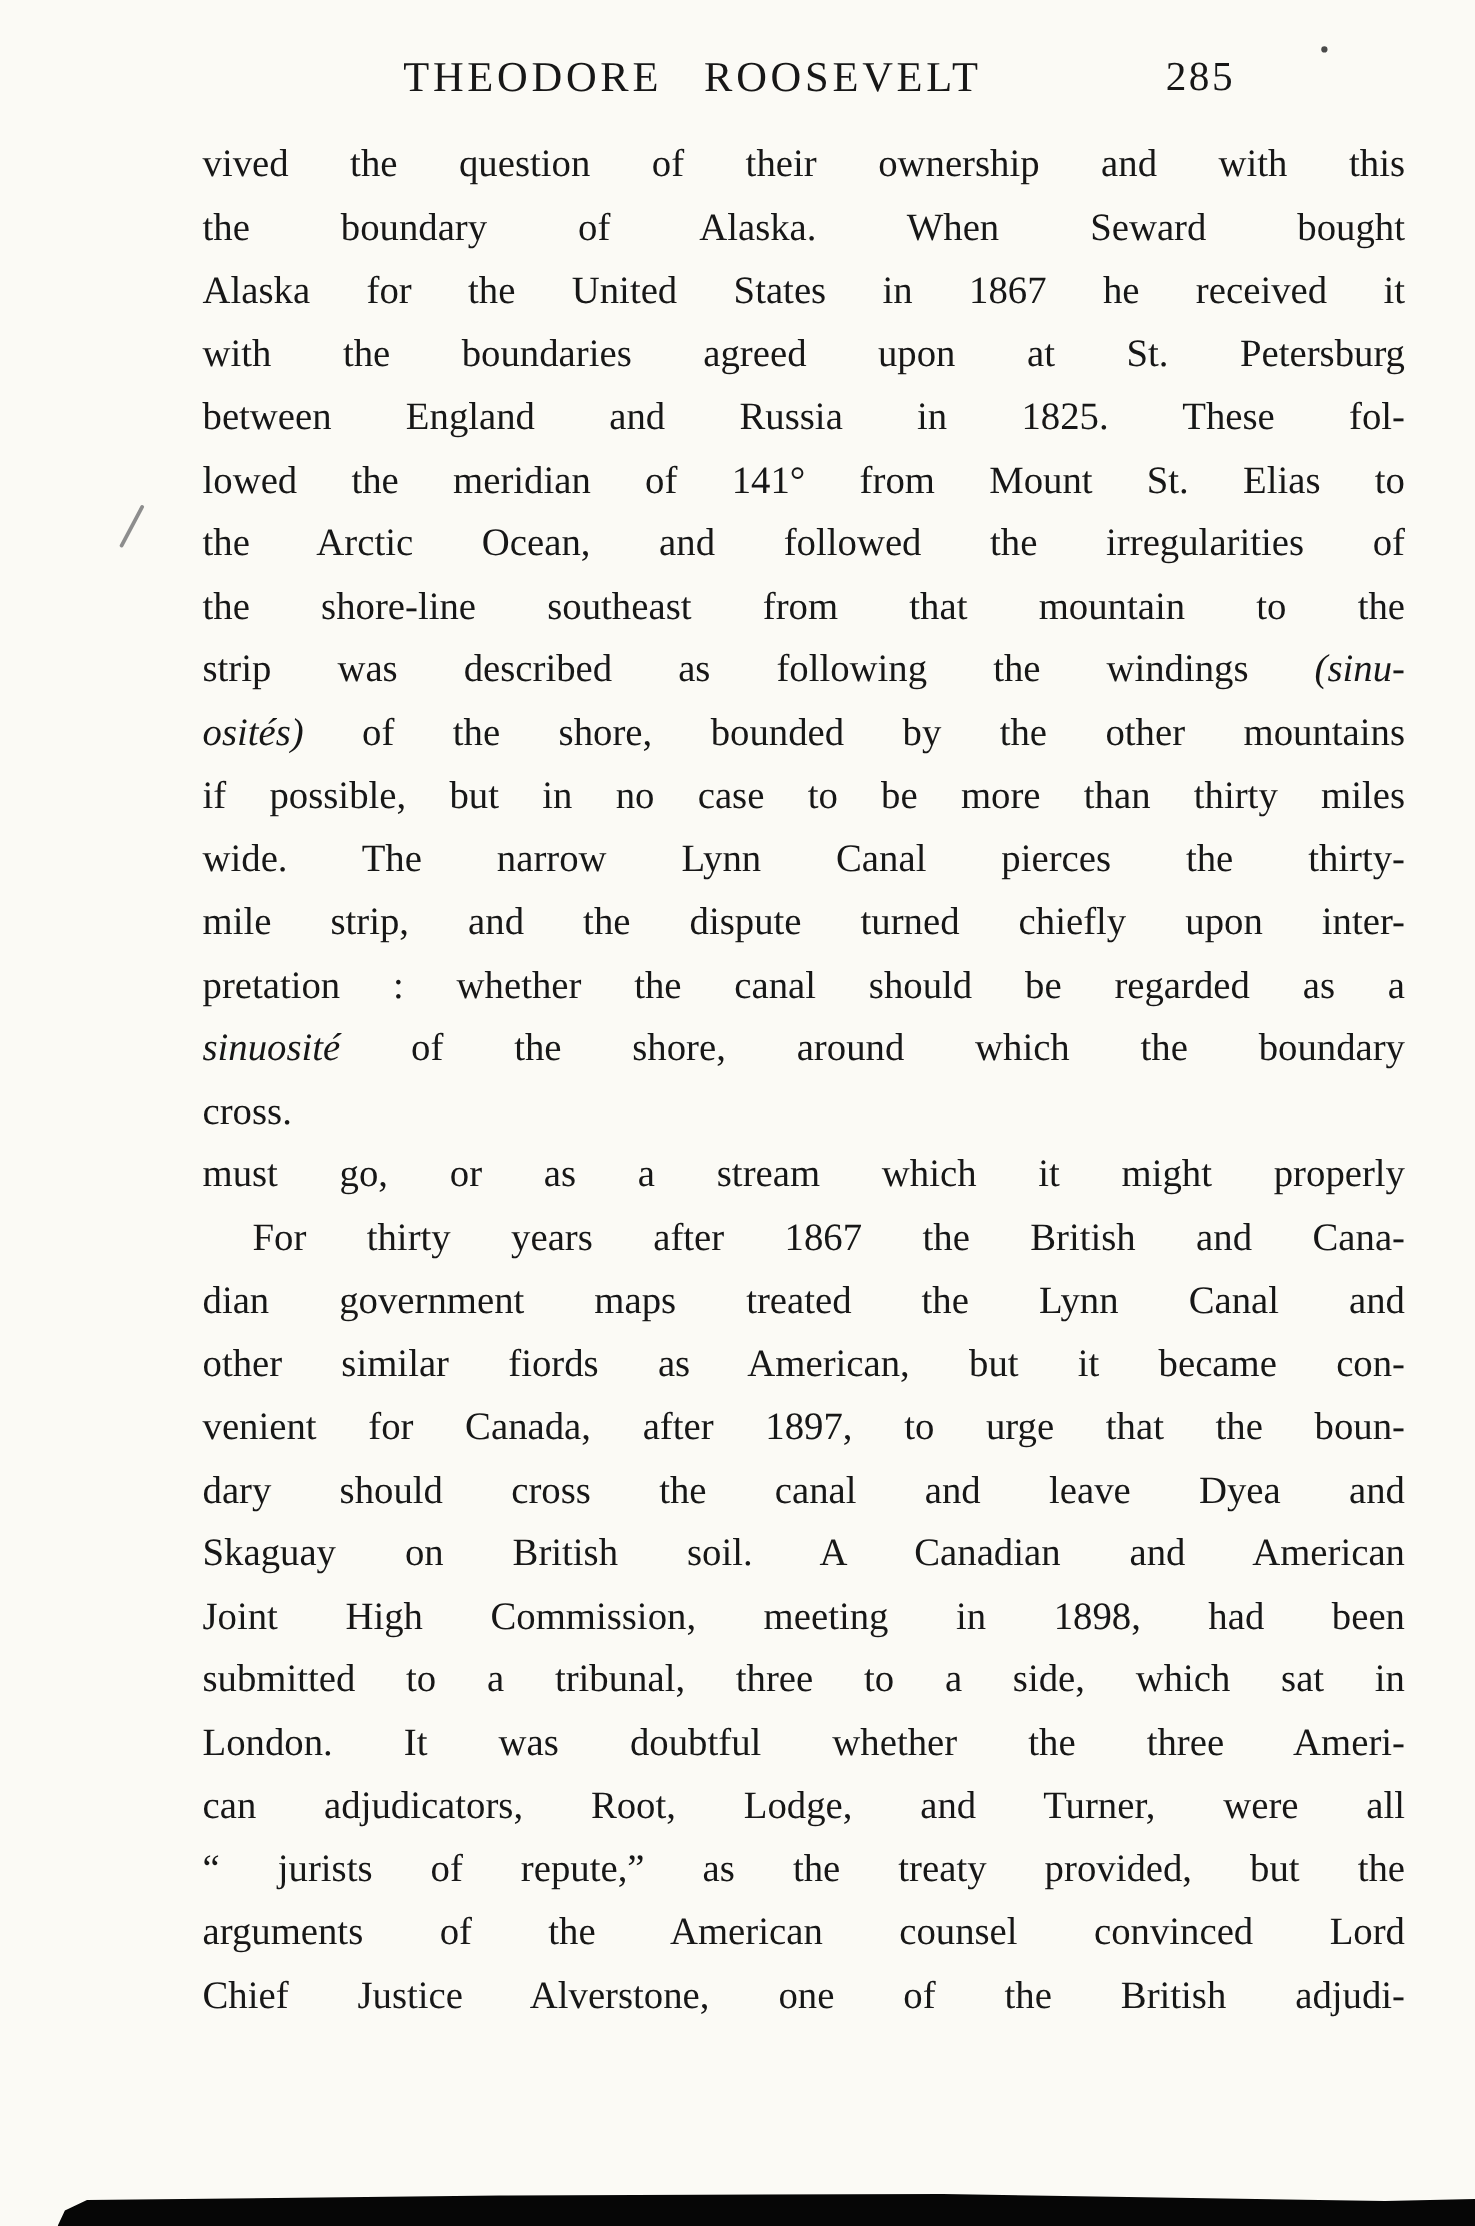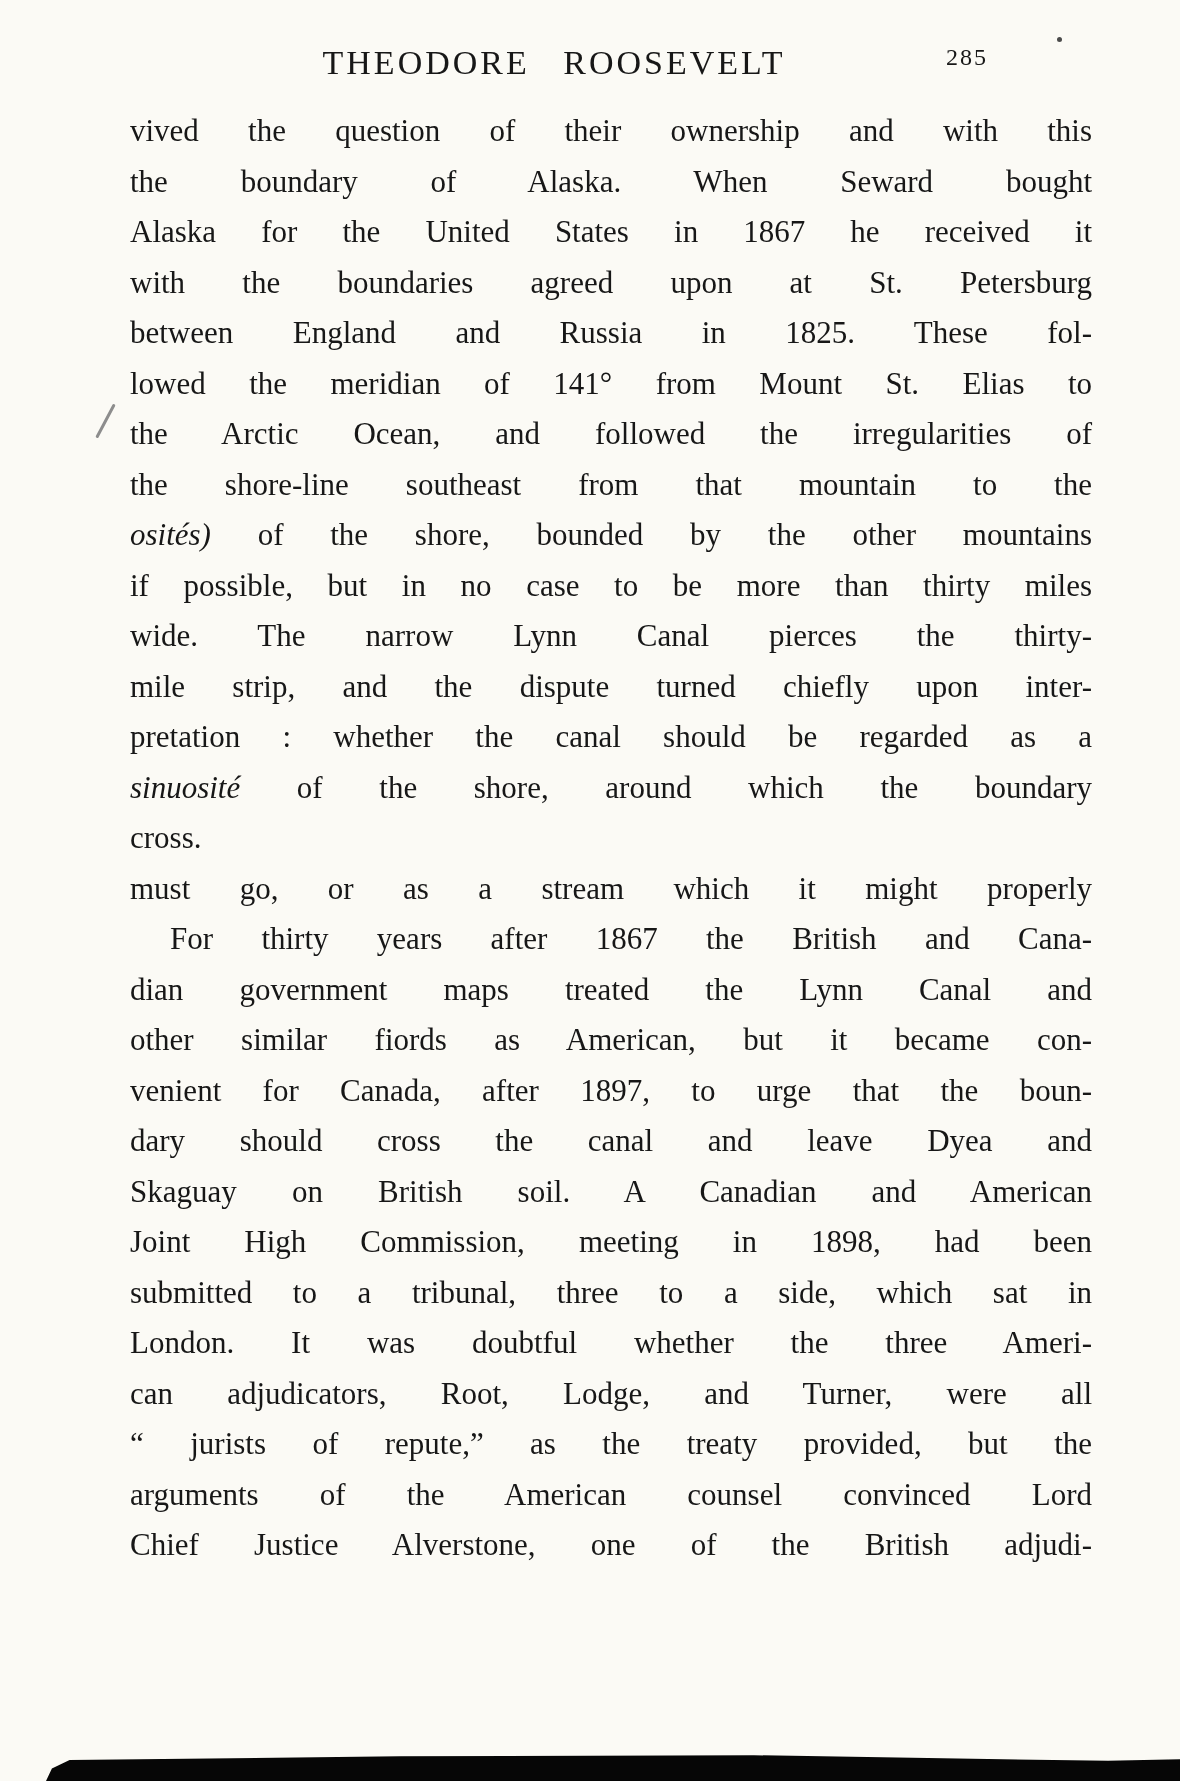--- a/index.html
+++ b/index.html
@@ -27,26 +27,26 @@
     font-size: 34px;
     letter-spacing: 3px;
     word-spacing: 22px;
     white-space: nowrap;
     font-weight: 500;
   }
   .page-number {
     position: absolute;
     right: 238px;
     top: 44px;
-    font-size: 24px;
+    font-size: 33px;
     letter-spacing: 2px;
   }
   .text-block {
     position: absolute;
-    left: 84px;
+    left: 116px;
     top: 106px;
     width: 962px;
     font-size: 31px;
     line-height: 50.5px;
   }
   .line {
     text-align: justify;
     text-align-last: justify;
   }
   .line.no-justify { text-align-last: left; }
@@ -95,20 +95,21 @@
   <main class="text-block">
       <div class="paragraph">
         <div class="line"><span>vived the question of their ownership and with this</span></div>
         <div class="line"><span>the boundary of Alaska. When Seward bought</span></div>
         <div class="line"><span>Alaska for the United States in 1867 he received it</span></div>
         <div class="line"><span>with the boundaries agreed upon at St. Petersburg</span></div>
         <div class="line"><span>between England and Russia in 1825. These fol-</span></div>
         <div class="line"><span>lowed the meridian of 141° from Mount St. Elias to</span></div>
         <div class="line"><span>the Arctic Ocean, and followed the irregularities of</span></div>
         <div class="line"><span>the shore-line southeast from that mountain to the</span></div>
+        <div class="line"><span>strip was described as following the windings </span><span class="em">(sinu-</span></div>
         <div class="line"><span class="em">osités)</span><span> of the shore, bounded by the other mountains</span></div>
         <div class="line"><span>if possible, but in no case to be more than thirty miles</span></div>
         <div class="line"><span>wide. The narrow Lynn Canal pierces the thirty-</span></div>
         <div class="line"><span>mile strip, and the dispute turned chiefly upon inter-</span></div>
         <div class="line"><span>pretation : whether the canal should be regarded as a</span></div>
         <div class="line"><span class="em">sinuosité</span><span> of the shore, around which the boundary</span></div>
         <div class="line no-justify"><span>cross.</span></div>
         <div class="line"><span>must go, or as a stream which it might properly</span></div>
       </div>
       <div class="paragraph">

